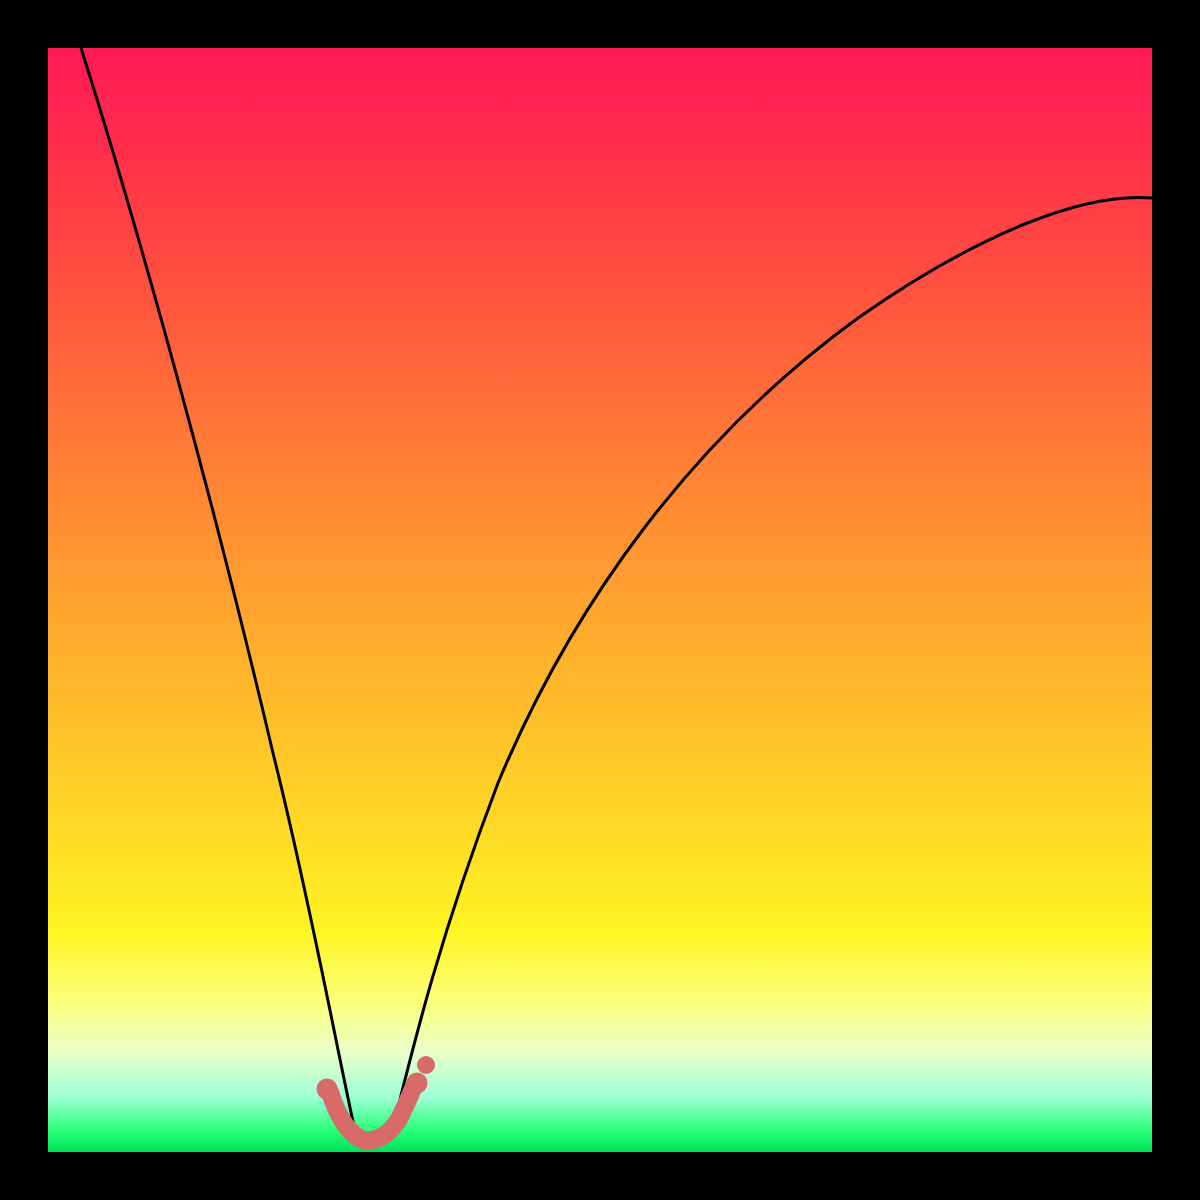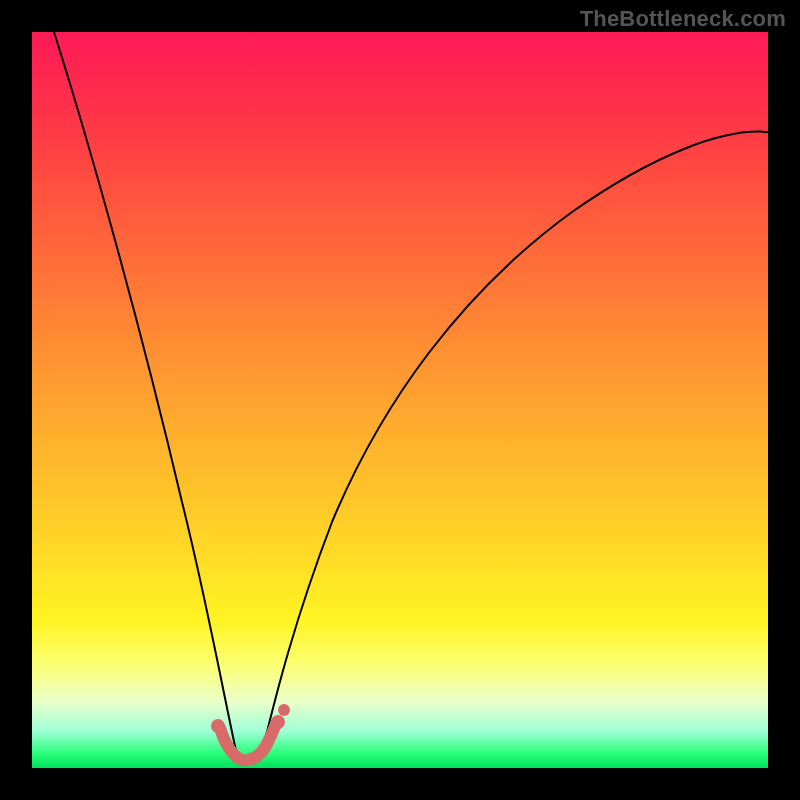--- a/index.html
+++ b/index.html
@@ -94,14 +94,13 @@
       <path class="marker-line" d="M 188 696
            Q 196 722, 210 728
            Q 224 730, 234 714
            Q 240 702, 244 692"></path>
       <circle class="marker-dot" cx="186" cy="694" r="7"></circle>
       <circle class="marker-dot" cx="246" cy="690" r="7"></circle>
       <circle class="marker-dot" cx="252" cy="678" r="6"></circle>
     </svg>
 
   </div>
-  <div class="watermark">TheBottleneck.com</div>
 </div>
 
 </body></html>

